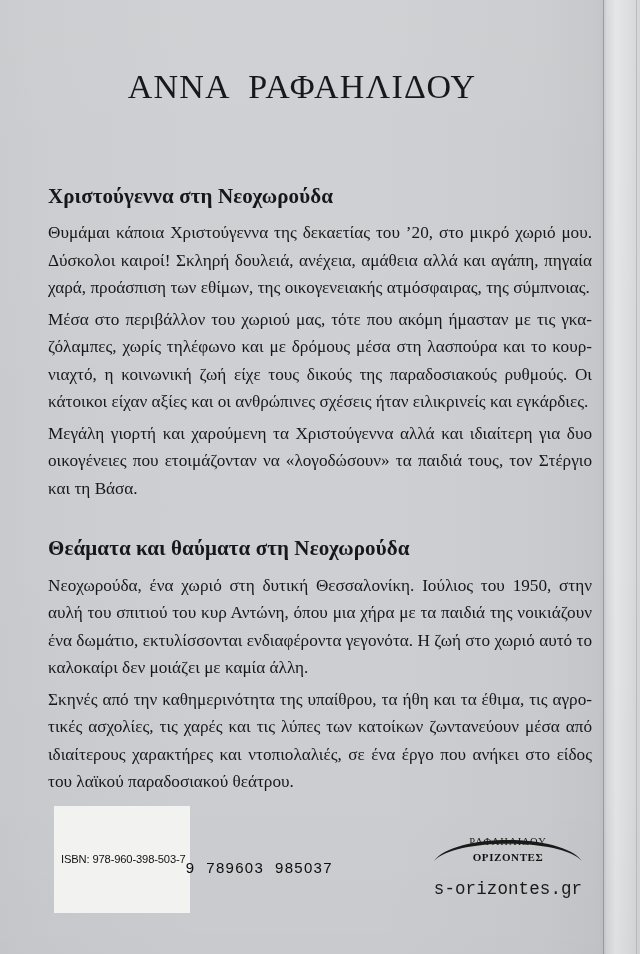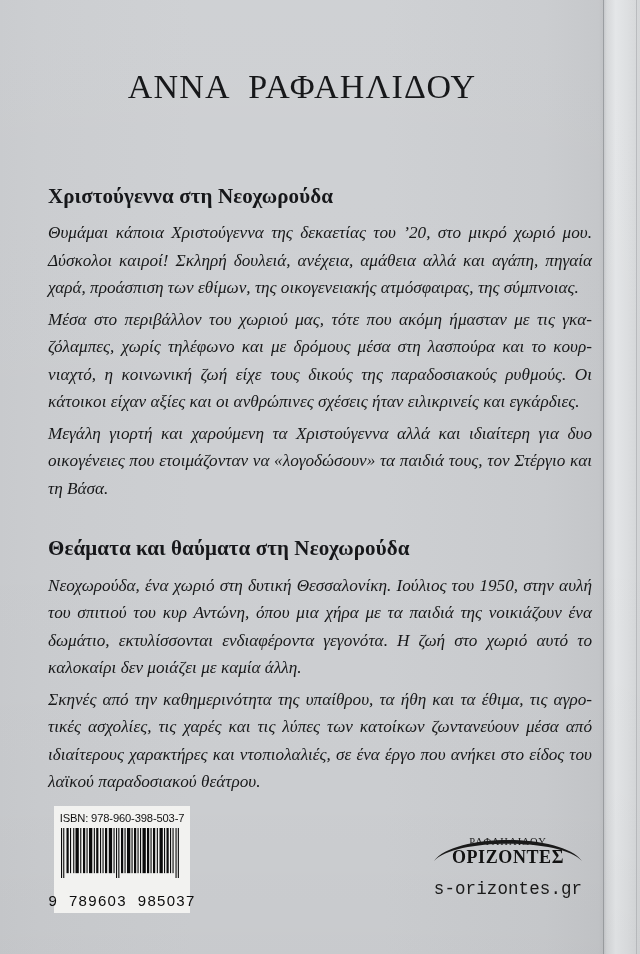--- a/index.html
+++ b/index.html
@@ -104,37 +104,36 @@
   }
 
   .para {
     font-size: 17.2px;
     line-height: 27.5px;
     color: #171819;
     text-align: justify;
     text-justify: inter-word;
     margin: 0;
     hyphens: manual;
-    font-style: italic;
   }
   .para + .para { margin-top: 4px; }
   .gap-section { height: 32px; }
 
   
   #barcode-box {
     position: absolute;
     left: 54px;
     top: 806px;
     width: 136px;
     height: 107px;
     background: #f2f2f0;
     box-sizing: border-box;
     padding: 6px 7px 4px 7px;
     display: flex;
-    flex-direction: column;
+    flex-direction: row;
     align-items: center;
   }
   #isbn-text {
     font-family: "Liberation Sans", "DejaVu Sans", sans-serif;
     font-size: 11.2px;
     color: #121212;
     letter-spacing: -0.15px;
     white-space: nowrap;
     margin-bottom: 4px;
   }
@@ -178,21 +177,21 @@
   #logo-line1 {
     font-family: "Liberation Serif", "DejaVu Serif", serif;
     font-size: 10.5px;
     letter-spacing: 1.1px;
     color: #1b1b1b;
     line-height: 12px;
   }
   #logo-line2 {
     font-family: "Liberation Serif", "DejaVu Serif", serif;
     font-weight: bold;
-    font-size: 18px;
+    font-size: 11px;
     letter-spacing: 0.6px;
     color: #121212;
     line-height: 18px;
   }
   #publisher-url {
     margin-top: 11px;
     font-family: Liberation Mono, monospace;
     font-size: 17.5px;
     color: #1a1a1a;
     letter-spacing: 0.1px;

